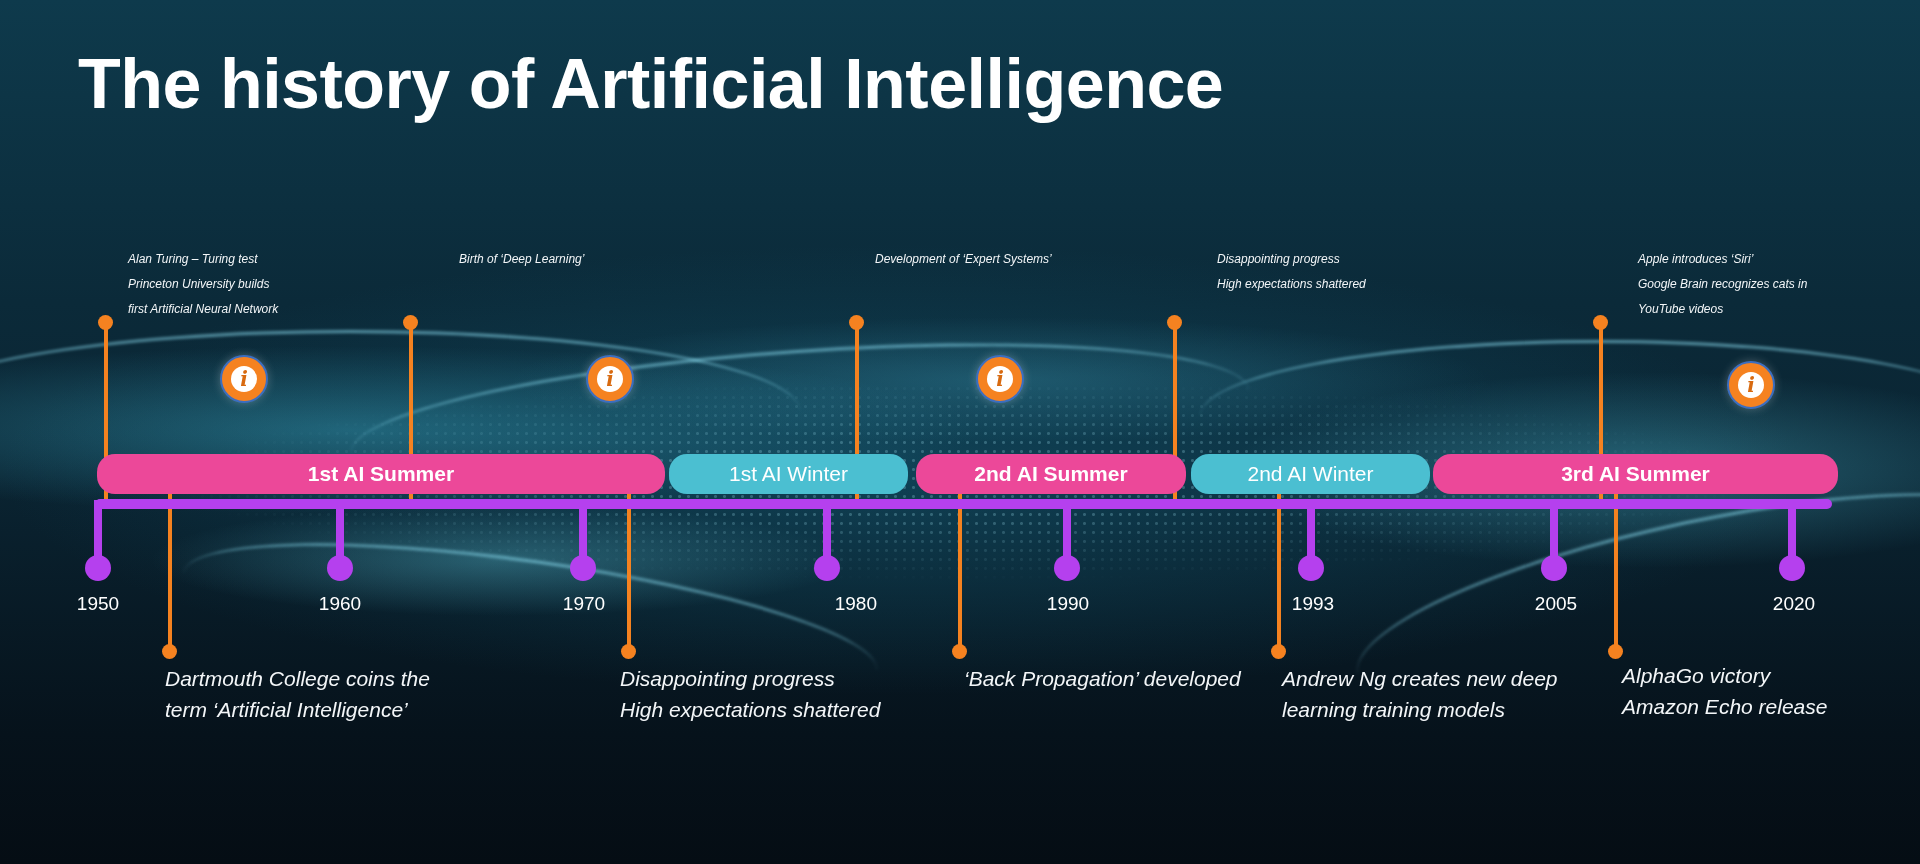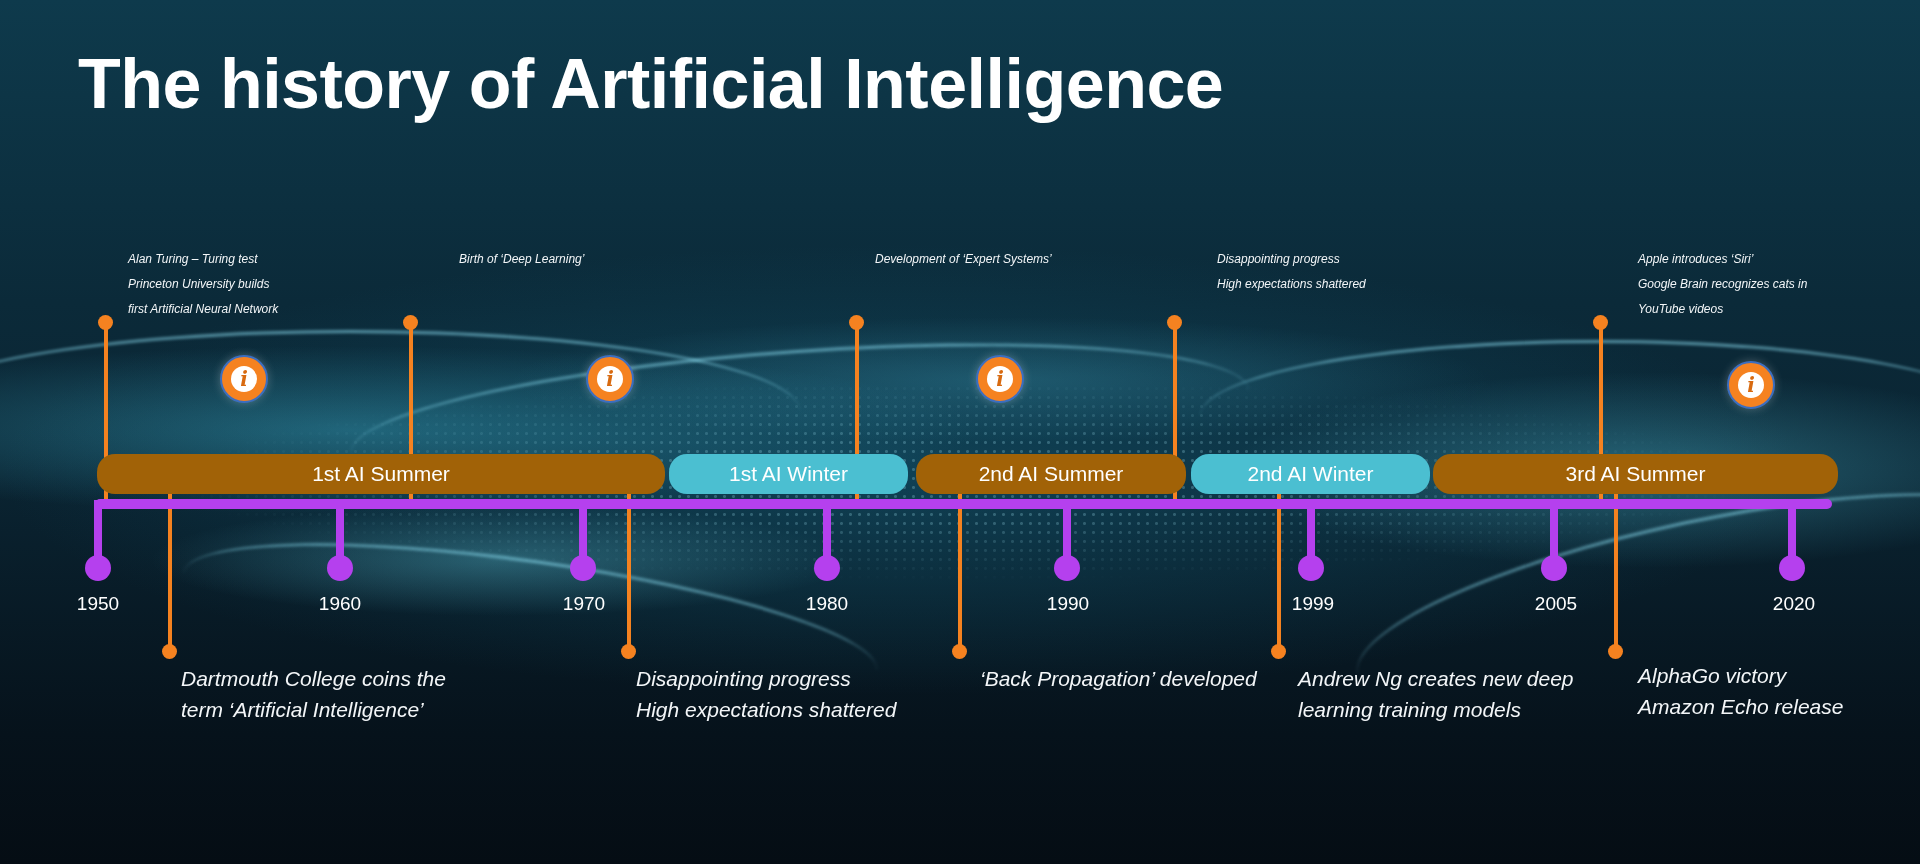--- a/index.html
+++ b/index.html
@@ -30,30 +30,30 @@
     .title {
       position: absolute; left: 78px; top: 44px;
       color: #ffffff; font-size: 70px; font-weight: bold; letter-spacing: -0.5px;
       margin: 0;
     }
     .note {
       position: absolute; color: #f3f6f8; font-style: italic;
       white-space: pre-line;
     }
     .note.top { font-size: 12px; line-height: 25px; }
-    .note.bottom { font-size: 21px; line-height: 31px; margin-left: 16px; }
+    .note.bottom { font-size: 21px; line-height: 31px; }
 
     .vline-orange { position: absolute; width: 4px; background: #f58220; }
     .odot { position: absolute; width: 15px; height: 15px; border-radius: 50%; background: #f58220; }
 
     .period {
       position: absolute; top: 454px; height: 40px; border-radius: 18px;
       color: #ffffff; font-size: 21px; display: flex; align-items: center; justify-content: center;
     }
-    .period.summer { background: #a16207; }
+    .period.summer { background: #ec4899; font-weight: bold; }
     .period.winter { background: #4bbfd1; }
 
     .axis { position: absolute; left: 95px; top: 499px; width: 1737px; height: 10px; background: #b540ee; border-radius: 5px; }
     .tick { position: absolute; top: 500px; width: 8px; height: 60px; background: #b540ee; }
     .pdot { position: absolute; top: 555px; width: 26px; height: 26px; border-radius: 50%; background: #b540ee; }
     .year { position: absolute; top: 593px; width: 100px; margin-left: -50px; text-align: center; color: #ffffff; font-size: 19px; }
 
     .info {
       position: absolute; width: 44px; height: 44px; border-radius: 50%;
       background: #f58220; border: 2px solid #3b6ec0;
@@ -145,23 +145,23 @@
 <div class="tick" style="left:1307px;"></div>
 <div class="pdot" style="left:1298px;"></div>
 <div class="tick" style="left:1550px;"></div>
 <div class="pdot" style="left:1541px;"></div>
 <div class="tick" style="left:1788px;"></div>
 <div class="pdot" style="left:1779px;"></div>
 
 <div class="year" style="left:98px;">1950</div>
 <div class="year" style="left:340px;">1960</div>
 <div class="year" style="left:584px;">1970</div>
-<div class="year" style="left:827px;">1980</div>
+<div class="year" style="left:827px;text-align:right;">1980</div>
 <div class="year" style="left:1068px;">1990</div>
-<div class="year" style="left:1313px;">1999</div>
+<div class="year" style="left:1313px;">1993</div>
 <div class="year" style="left:1556px;">2005</div>
 <div class="year" style="left:1794px;">2020</div>
 
 <div class="note bottom" style="left:165px; top:663px;">Dartmouth College coins the
 term ‘Artificial Intelligence’</div>
 <div class="note bottom" style="left:620px; top:663px;">Disappointing progress
 High expectations shattered</div>
 <div class="note bottom" style="left:964px; top:663px;">‘Back Propagation’ developed</div>
 <div class="note bottom" style="left:1282px; top:663px;">Andrew Ng creates new deep
 learning  training models</div>

